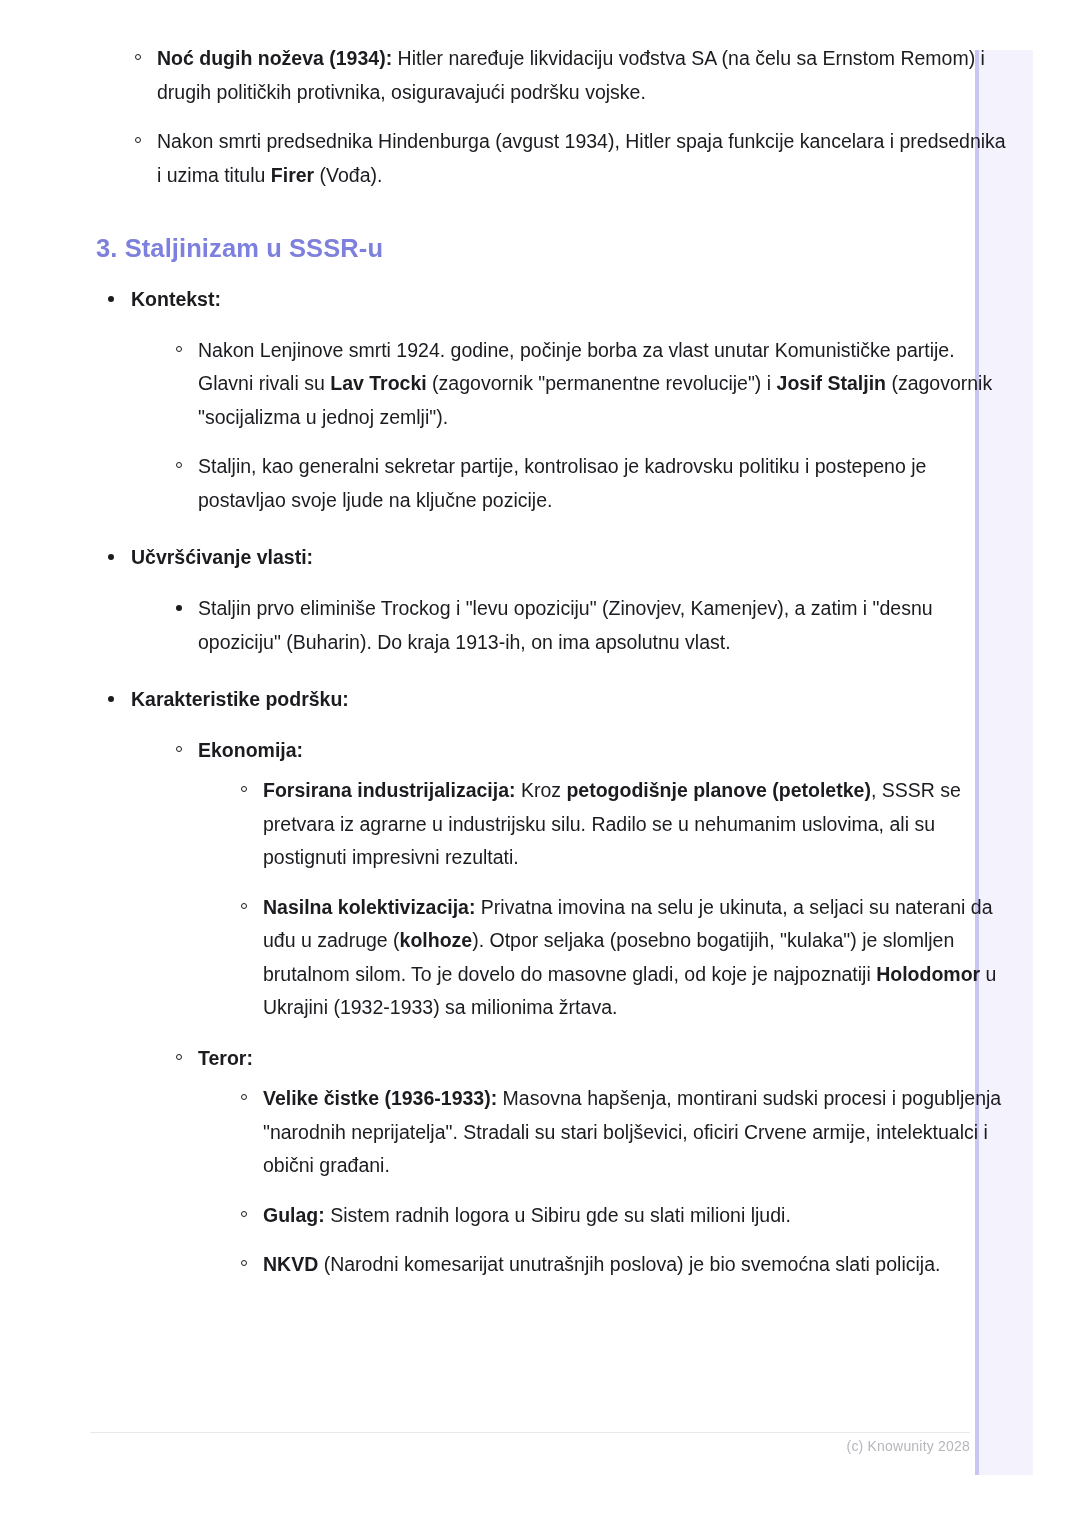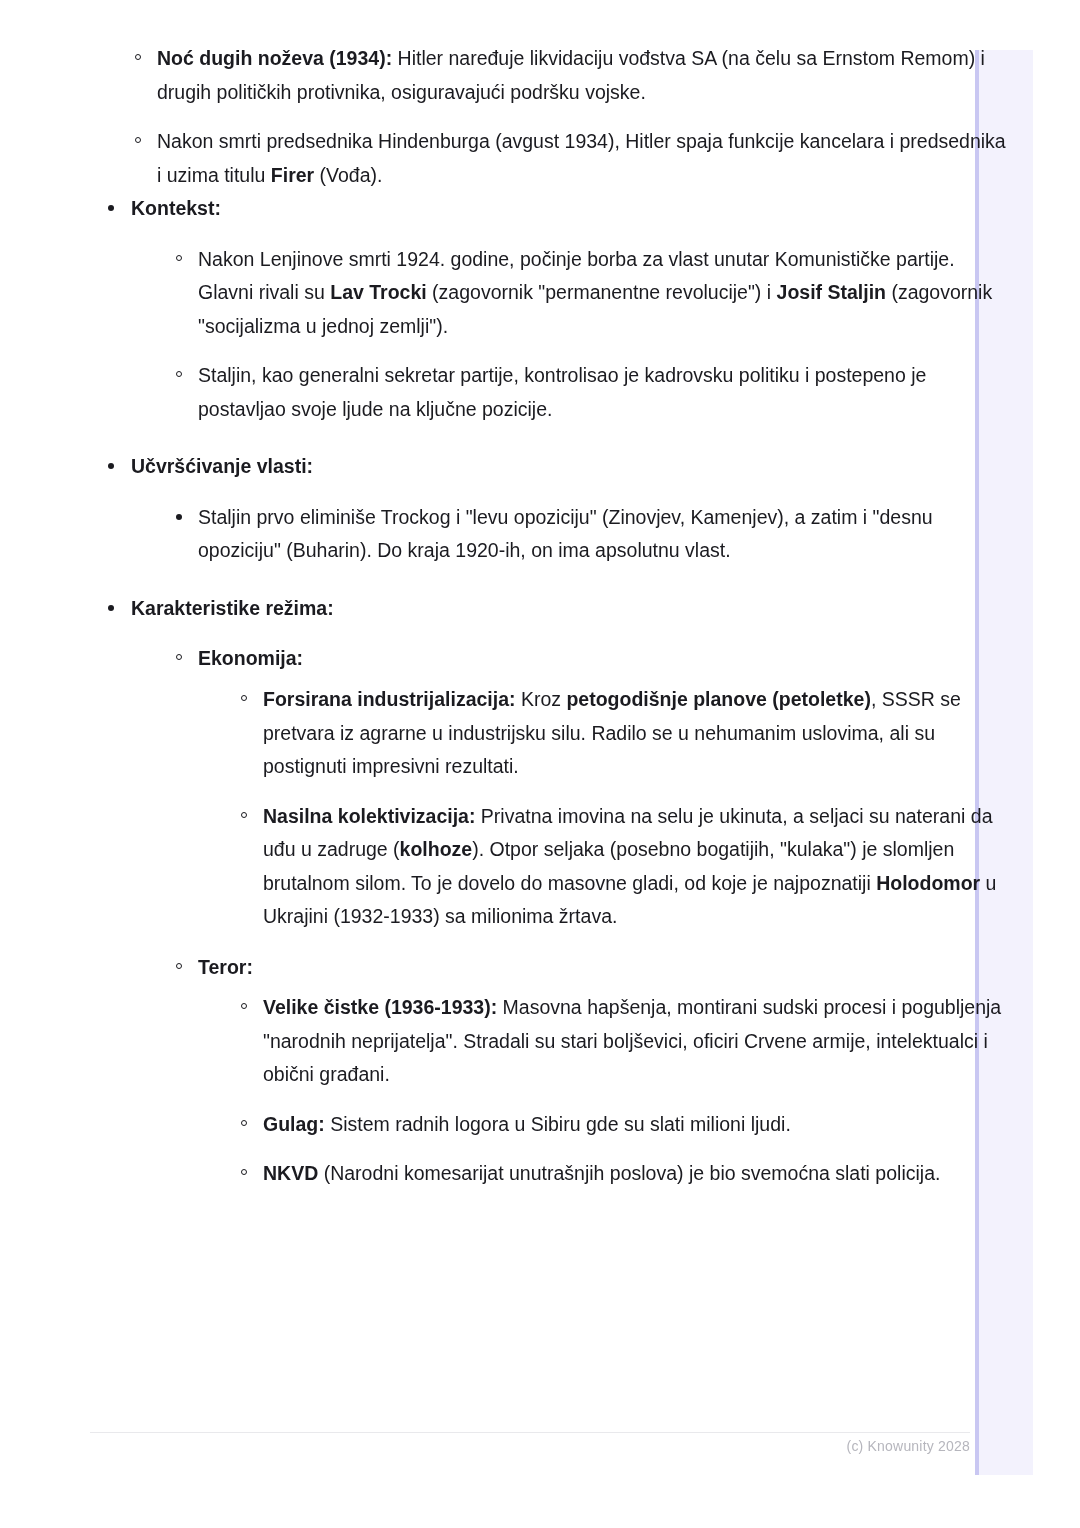--- a/index.html
+++ b/index.html
@@ -168,49 +168,50 @@
 
     <ul class="lvl2">
       <li>
         <b>Noć dugih noževa (1934):</b><span> Hitler naređuje likvidaciju vođstva SA (na čelu sa Ernstom Remom) i drugih političkih protivnika, osiguravajući podršku vojske.</span>
       </li>
       <li>
         <span>Nakon smrti predsednika Hindenburga (avgust 1934), Hitler spaja funkcije kancelara i predsednika i uzima titulu </span><b>Firer</b><span> (Vođa).</span>
       </li>
     </ul>
 
+    <div class="section-heading">3. Staljinizam u SSSR-u</div>
 
     <ul class="lvl1 group">
       <li>
         <b>Kontekst:</b>
         <ul class="lvl2 nested">
           <li>
             <span>Nakon Lenjinove smrti 1924. godine, počinje borba za vlast unutar Komunističke partije. Glavni rivali su </span><b>Lav Trocki</b><span> (zagovornik "permanentne revolucije") i </span><b>Josif Staljin</b><span> (zagovornik "socijalizma u jednoj zemlji").</span>
           </li>
           <li>
             <span>Staljin, kao generalni sekretar partije, kontrolisao je kadrovsku politiku i postepeno je postavljao svoje ljude na ključne pozicije.</span>
           </li>
         </ul>
       </li>
     </ul>
 
     <ul class="lvl1 group">
       <li>
         <b>Učvršćivanje vlasti:</b>
         <ul class="lvl2 disc nested">
           <li>
-            <span>Staljin prvo eliminiše Trockog i "levu opoziciju" (Zinovjev, Kamenjev), a zatim i "desnu opoziciju" (Buharin). Do kraja 1920-ih, on ima apsolutnu vlast.</span>
+            <span>Staljin prvo eliminiše Trockog i "levu opoziciju" (Zinovjev, Kamenjev), a zatim i "desnu opoziciju" (Buharin). Do kraja 1913-ih, on ima apsolutnu vlast.</span>
           </li>
         </ul>
       </li>
     </ul>
 
     <ul class="lvl1 group">
       <li>
-        <b>Karakteristike režima:</b>
+        <b>Karakteristike podršku:</b>
 
         
         <ul class="lvl2 nested">
           <li>
             <b>Ekonomija:</b>
             <ul class="lvl3 nested-tight">
               <li>
                 <b>Forsirana industrijalizacija:</b><span> Kroz </span><b>petogodišnje planove (petoletke)</b><span>, SSSR se pretvara iz agrarne u industrijsku silu. Radilo se u nehumanim uslovima, ali su postignuti impresivni rezultati.</span>
               </li>
               <li>

